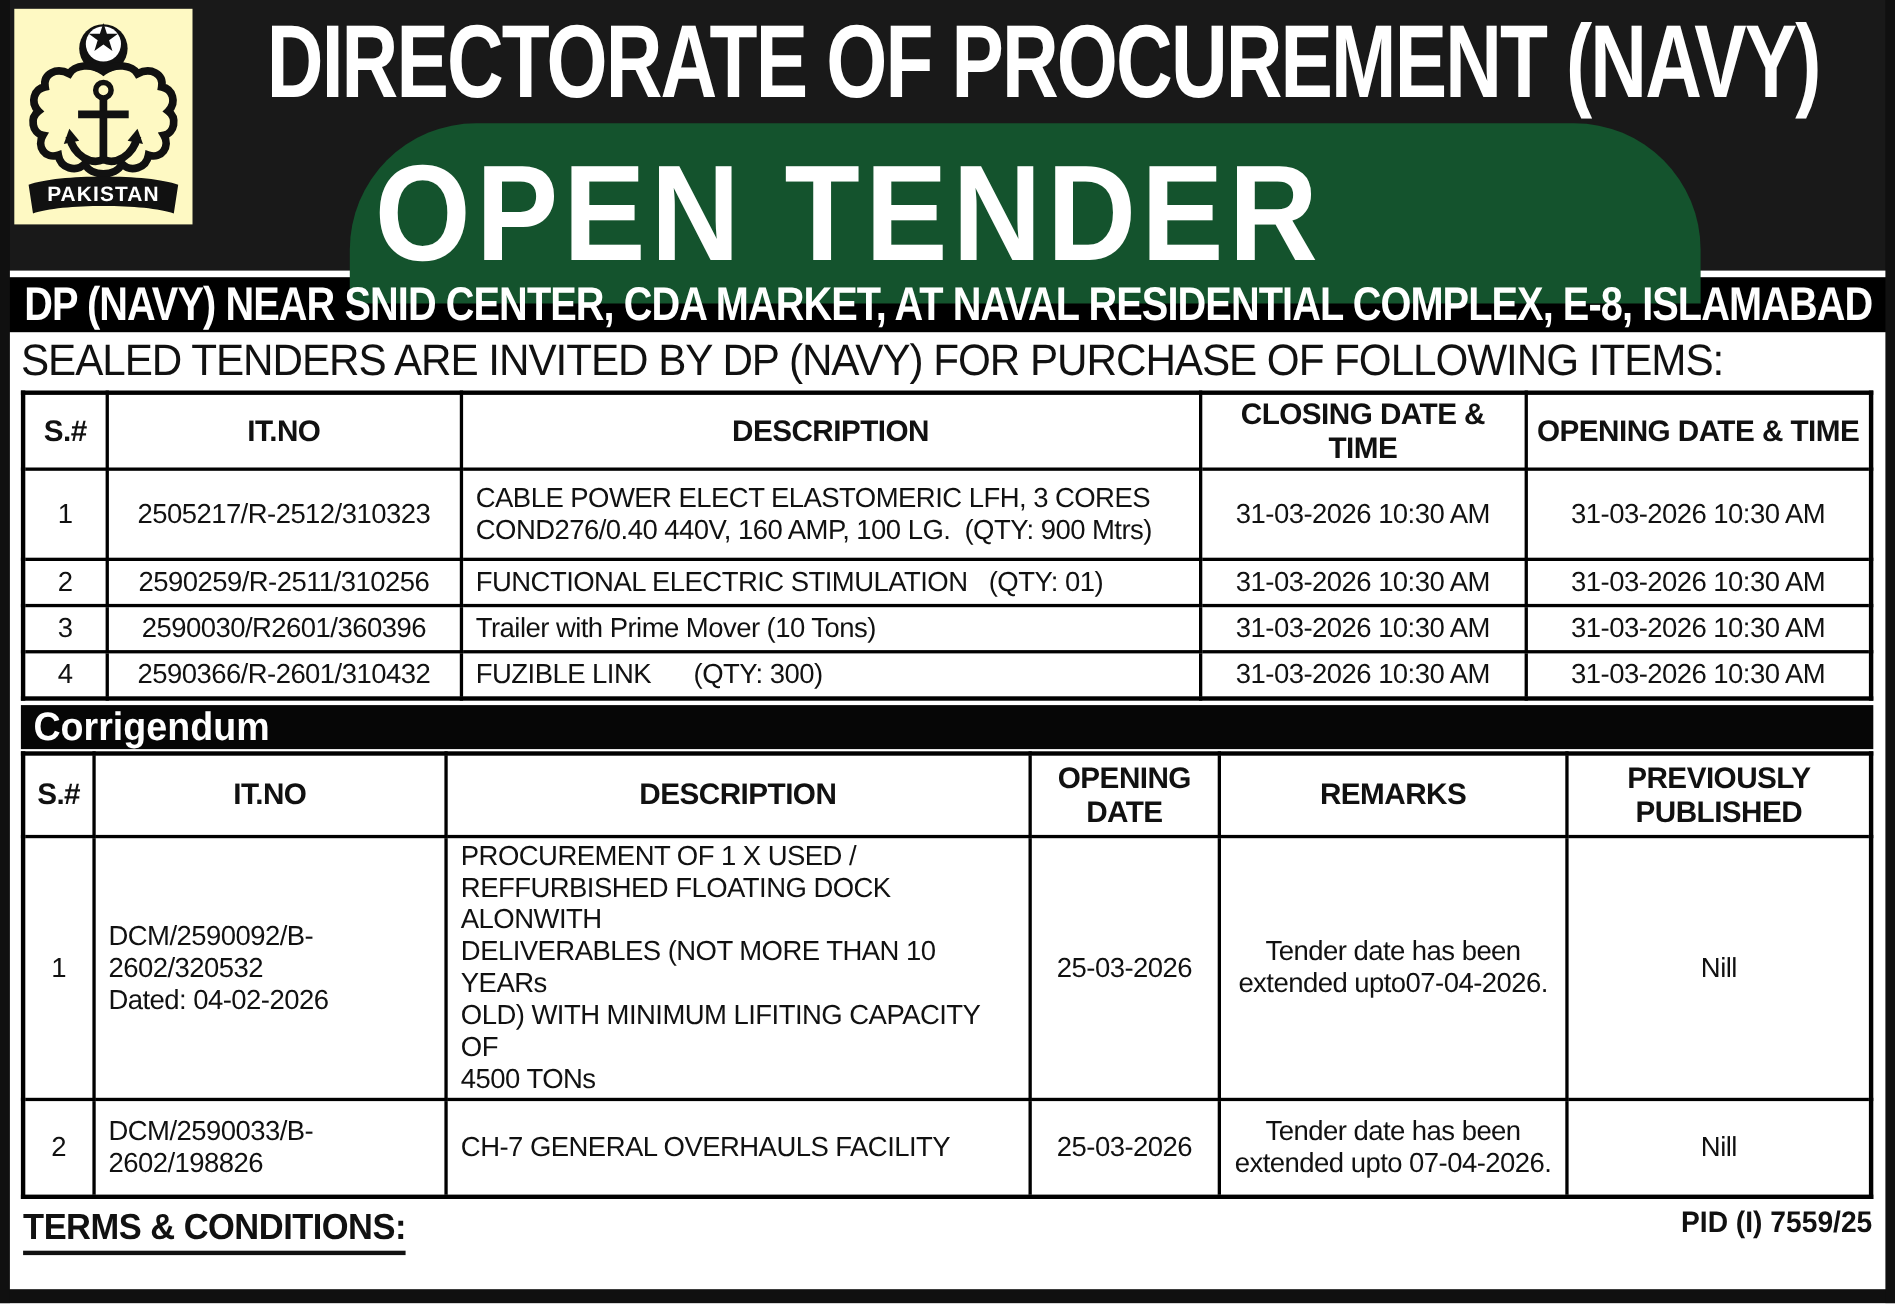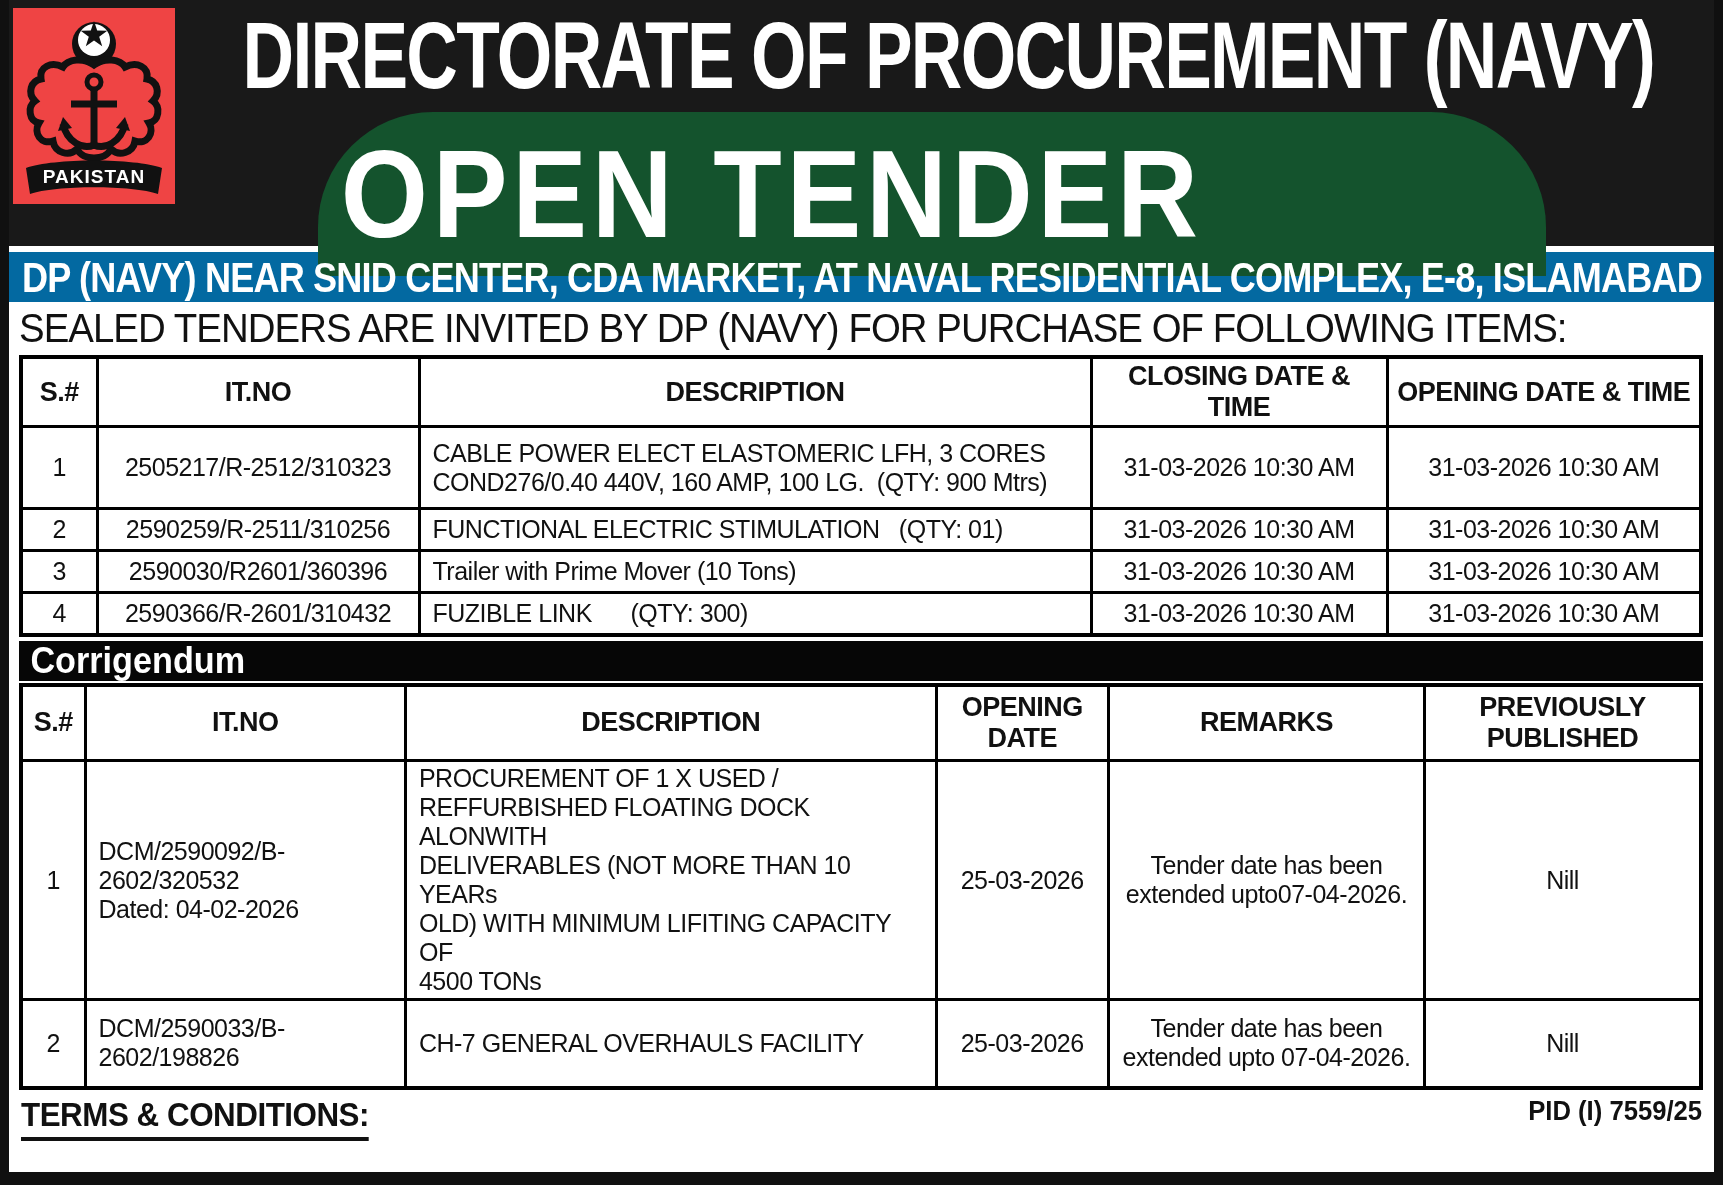--- a/index.html
+++ b/index.html
@@ -3,31 +3,31 @@
 <meta charset="utf-8">
 <style>
   html,body{margin:0;padding:0;background:#e8e8e8;}
   .page{position:relative;width:1723px;height:1185px;background:#ffffff;
         font-family:"Liberation Sans",sans-serif;color:#111;overflow:hidden;}
   .frame{position:absolute;top:0;bottom:0;width:9px;background:#101010;z-index:6;}
   .frame.left{left:0}.frame.right{right:0}
 
   
   .header{position:relative;height:246px;background:#191919;}
-  .logo-box{position:absolute;left:13px;top:8px;width:162px;height:196px;background:#ef4444;z-index:3;}
+  .logo-box{position:absolute;left:13px;top:8px;width:162px;height:196px;background:#fef9c3;z-index:3;}
   .header-title{position:absolute;left:180px;right:6px;top:0;height:112px;
                 display:flex;align-items:center;justify-content:center;}
   .header-title span{color:#fff;font-weight:700;font-size:84px;white-space:nowrap;
                      letter-spacing:-2px;transform:scale(0.85,1.12);}
   .banner{position:absolute;left:318px;top:112px;width:1228px;height:164px;background:#14532d;
           border-radius:115px 115px 0 0;display:flex;align-items:center;justify-content:flex-start;}
   .banner span{color:#fff;font-weight:700;font-size:118px;letter-spacing:5px;
                white-space:nowrap;transform:scale(0.95,1.05);}
   .sep{height:6px;background:#ffffff;}
-  .address{height:50px;background:#0369a1;display:flex;align-items:center;justify-content:center;}
+  .address{height:50px;background:#000000;display:flex;align-items:center;justify-content:center;}
   .address span{color:#fff;font-weight:700;font-size:43px;white-space:nowrap;
                 letter-spacing:-1px;transform:scaleX(0.84);}
 
   
   .body{margin:0 9px;padding:0 8px;}
   .intro{font-size:40px;letter-spacing:-1px;margin:4px 0 4px 2px;white-space:nowrap;
          display:inline-block;transform:scaleX(0.96);transform-origin:left center;}
 
   table{border-collapse:collapse;width:1684px;margin-left:2px;table-layout:fixed;}
   table{border:4px solid #000;}

